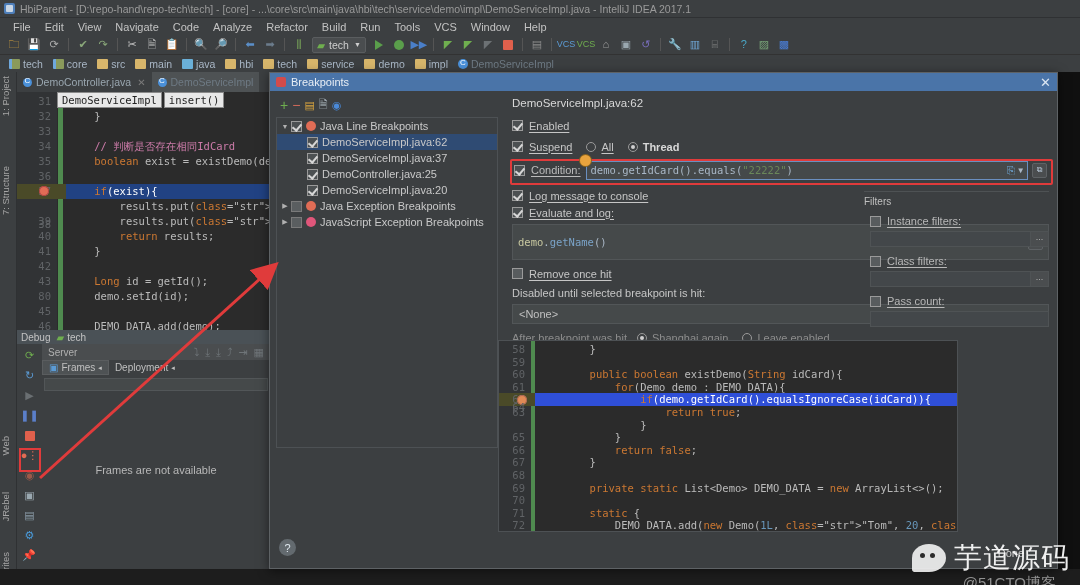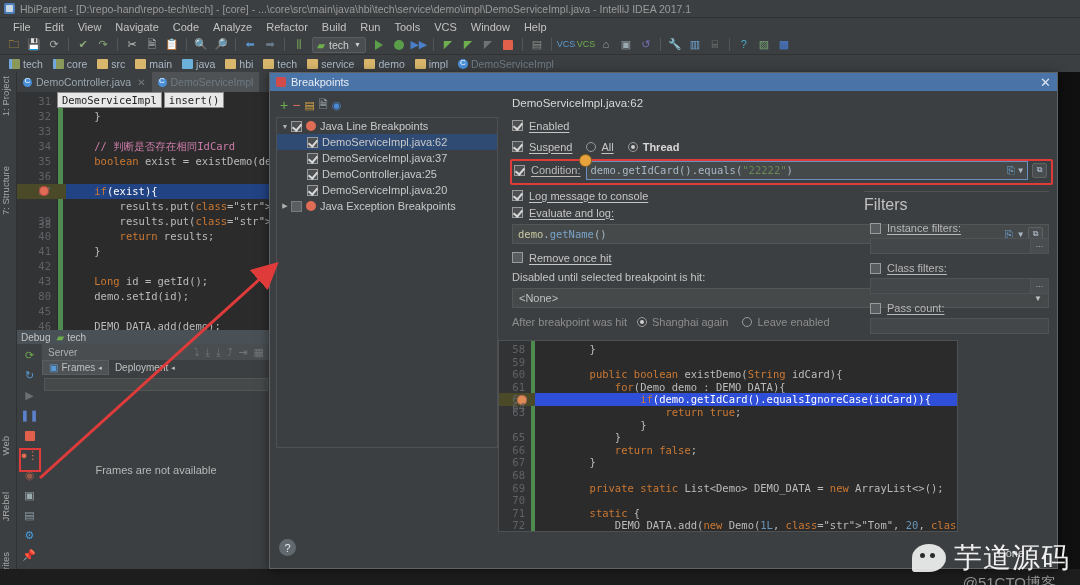--- a/index.html
+++ b/index.html
@@ -172,21 +172,21 @@
     flex:1; height:19px; background:#45494a; border:1px solid #6a8fc0;
     display:flex; align-items:center; padding:0 4px;
     font-family:"DejaVu Sans Mono", monospace; font-size:10.5px; color:#a9b7c6;
     position:relative;
   }
   .cond-input .ctl { margin-left:auto; display:flex; align-items:center; gap:3px;}
   .bulb { position:absolute; left:-7px; top:-7px; width:11px;height:11px;border-radius:50%;background:#e8a33d; box-shadow:0 0 0 1px #8a6420;}
   .smallbtn { width:15px;height:15px;background:#4a4d4f;border:1px solid #5e6265;border-radius:2px;display:flex;align-items:center;justify-content:center;font-size:8px;color:#b8c8d8;}
 
   .expr-input {
-    height:20px; background:#45494a; border:1px solid #525658; margin:3px 2px 0 4px;
+    height:36px; background:#45494a; border:1px solid #525658; margin:3px 2px 0 4px;
     display:flex; align-items:center; padding:0 5px;
     font-family:"DejaVu Sans Mono", monospace; font-size:10.5px; color:#a9b7c6;
   }
   .combo {
     height:20px; background:#45494a; border:1px solid #525658; margin:3px 2px 0 4px;
     display:flex; align-items:center; padding:0 6px; font-size:11px; color:#c0c0c0;
   }
   .combo .caret { margin-left:auto; font-size:8px; }
   .afterrow { display:flex; align-items:center; height:18px; margin-left:4px; margin-top:5px; font-size:11px; color:#8d8d8d;}
   .frow { display:flex; align-items:center; height:16px; font-size:11px; color:#b8b8b8; margin-top:6px;}
@@ -591,20 +591,26 @@
               <span class="tarrow"></span>
               <span class="tchk on"></span>
               <span>DemoServiceImpl.java:20</span>
             </div>
             <div class="tnode" style="padding-left: 2px;">
               <span class="tarrow">▶</span>
               <span class="tchk grey"></span>
               <span class="tbullet" style="background: rgb(224, 108, 85);"></span>
               <span>Java Exception Breakpoints</span>
             </div>
+            <div class="tnode" style="padding-left: 2px;">
+              <span class="tarrow">▶</span>
+              <span class="tchk grey"></span>
+              <span class="tbullet" style="background: rgb(224, 86, 122);"></span>
+              <span>JavaScript Exception Breakpoints</span>
+            </div>
           </div>
       </div>
 
       <div class="right-pane">
         <div class="bp-title">DemoServiceImpl.java:62</div>
 
         <div class="opt">
           <span class="chk on"></span>
           <span class="u">Enabled</span>
         </div>
@@ -672,21 +678,21 @@
           <span>After breakpoint was hit</span>
           <span class="radio on" style="margin-left:10px;"></span>
           <span>Shanghai again</span>
           <span class="radio"></span>
           <span>Leave enabled</span>
         </div>
       </div>
     </div>
 
     <div style="position:absolute;left:594px;top:118px;width:185px;">
-      <div class="fhdr" style="font-size:16px;color:#c0c0c0;border-top:1px solid #4e5254;padding-top:4px;">Filters</div>
+      <div class="fhdr" style="font-size:10px;color:#c0c0c0;border-top:1px solid #4e5254;padding-top:4px;">Filters</div>
       <div class="frow" style="margin-left:6px;">
         <span class="chk dim"></span>
         <span class="u">Instance filters:</span>
       </div>
       <div class="finput" style="margin-left:6px;">
         <span style="flex:1;padding:0 4px;color:#a9b7c6;font-size:10px;"></span>
         <span class="fdots">...</span>
       </div>
       <div class="frow" style="margin-left:6px;">
         <span class="chk dim"></span>

